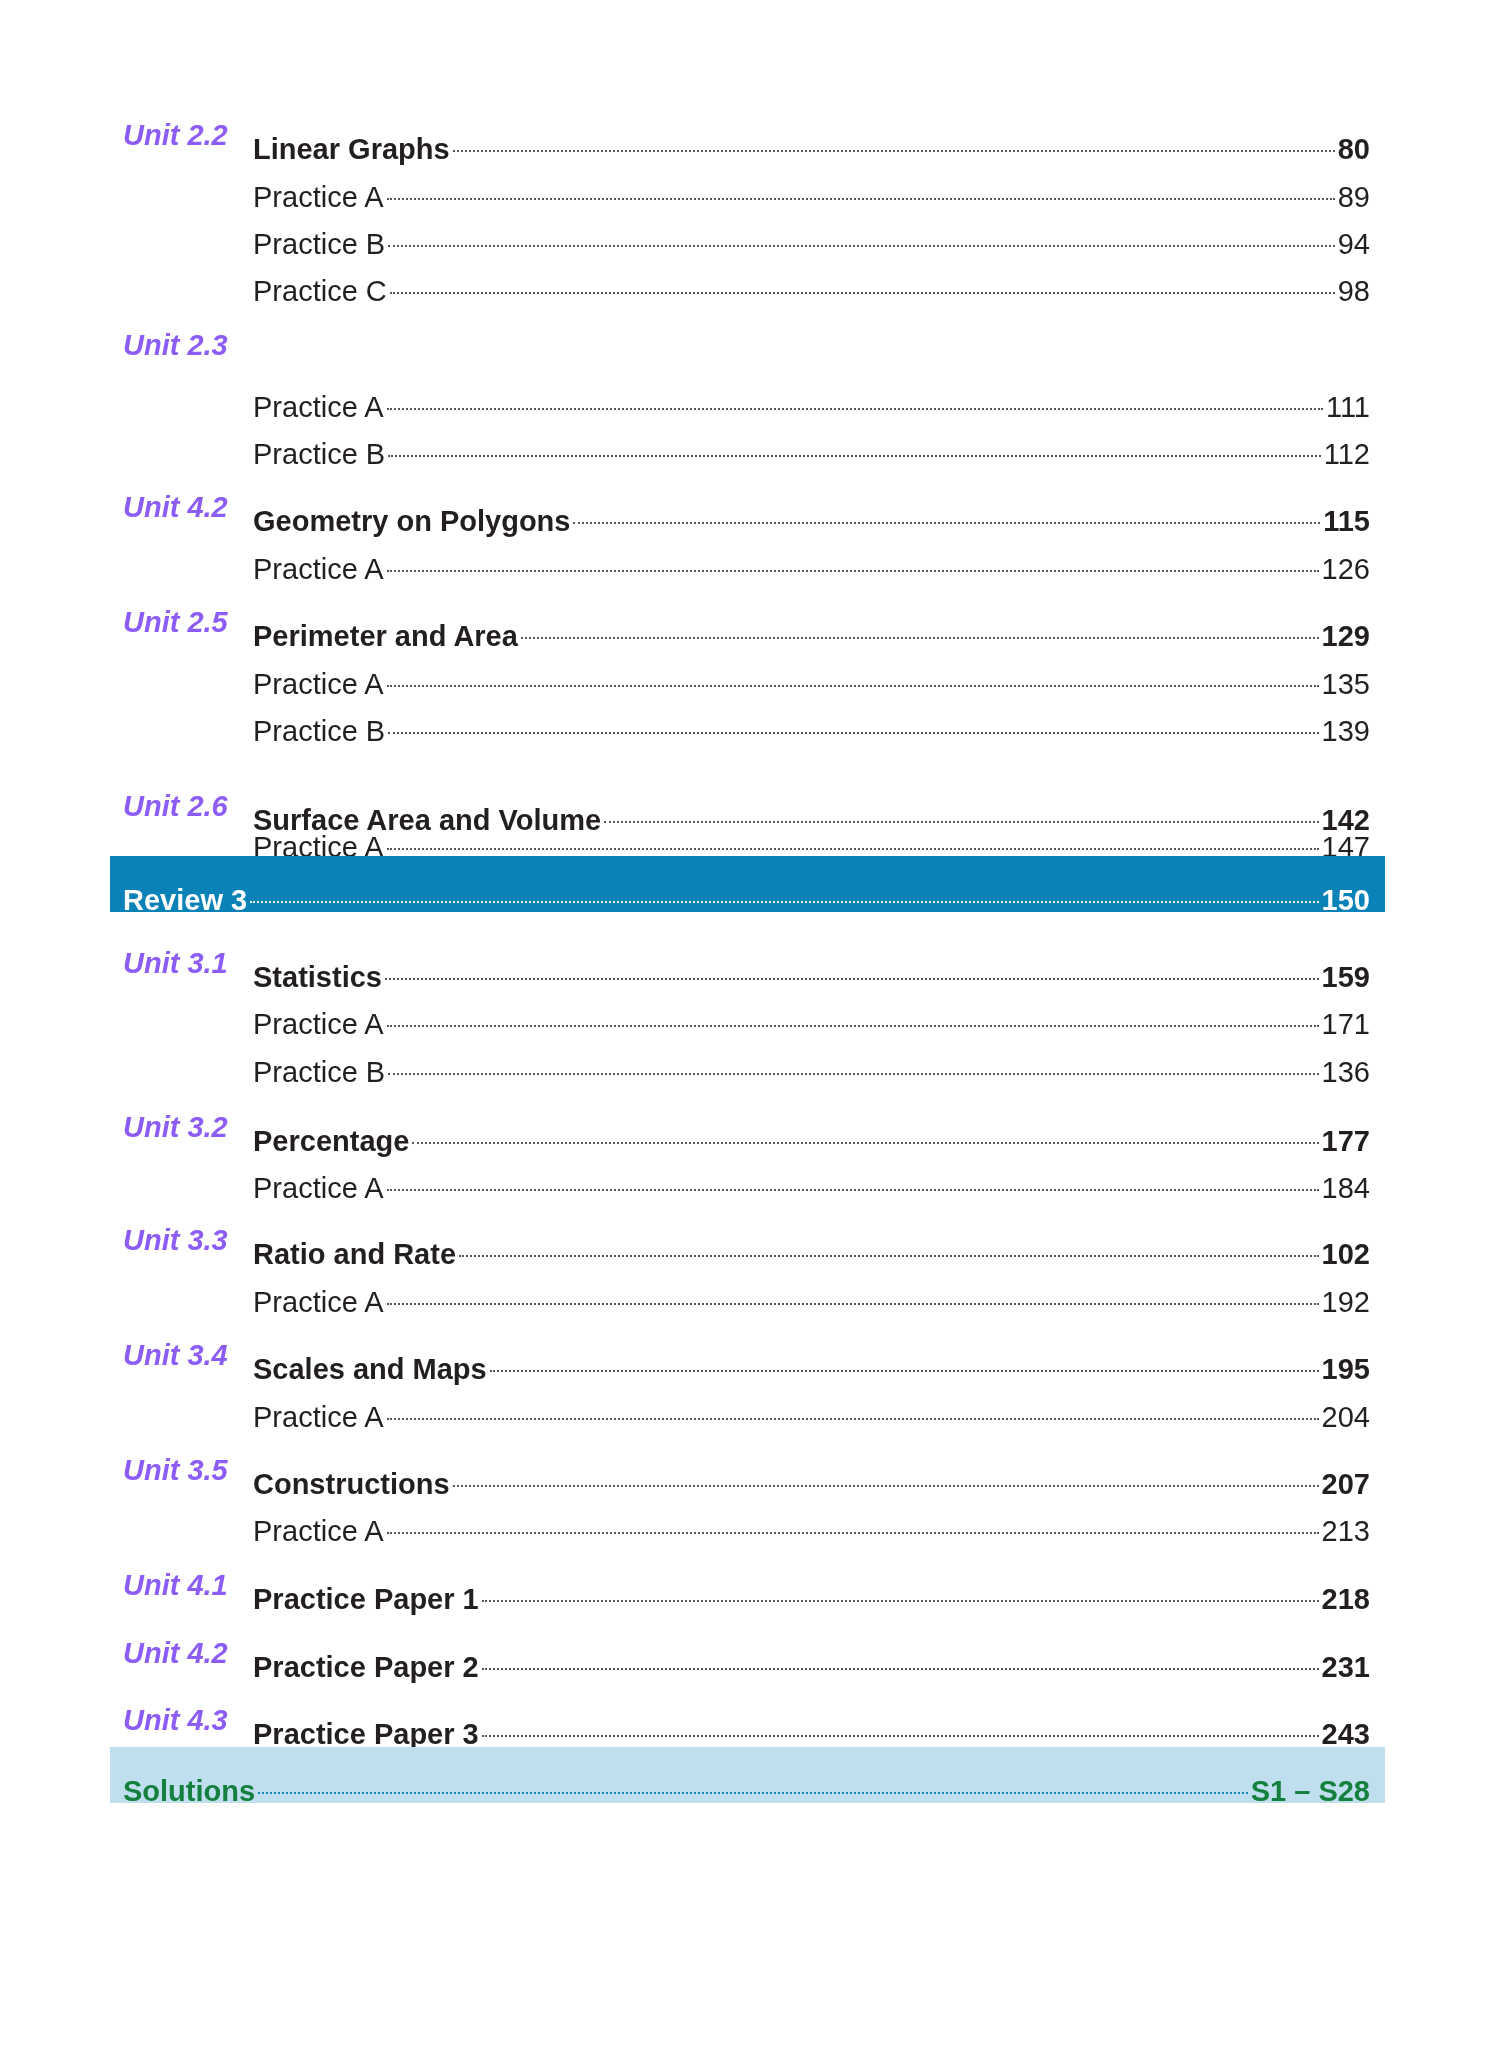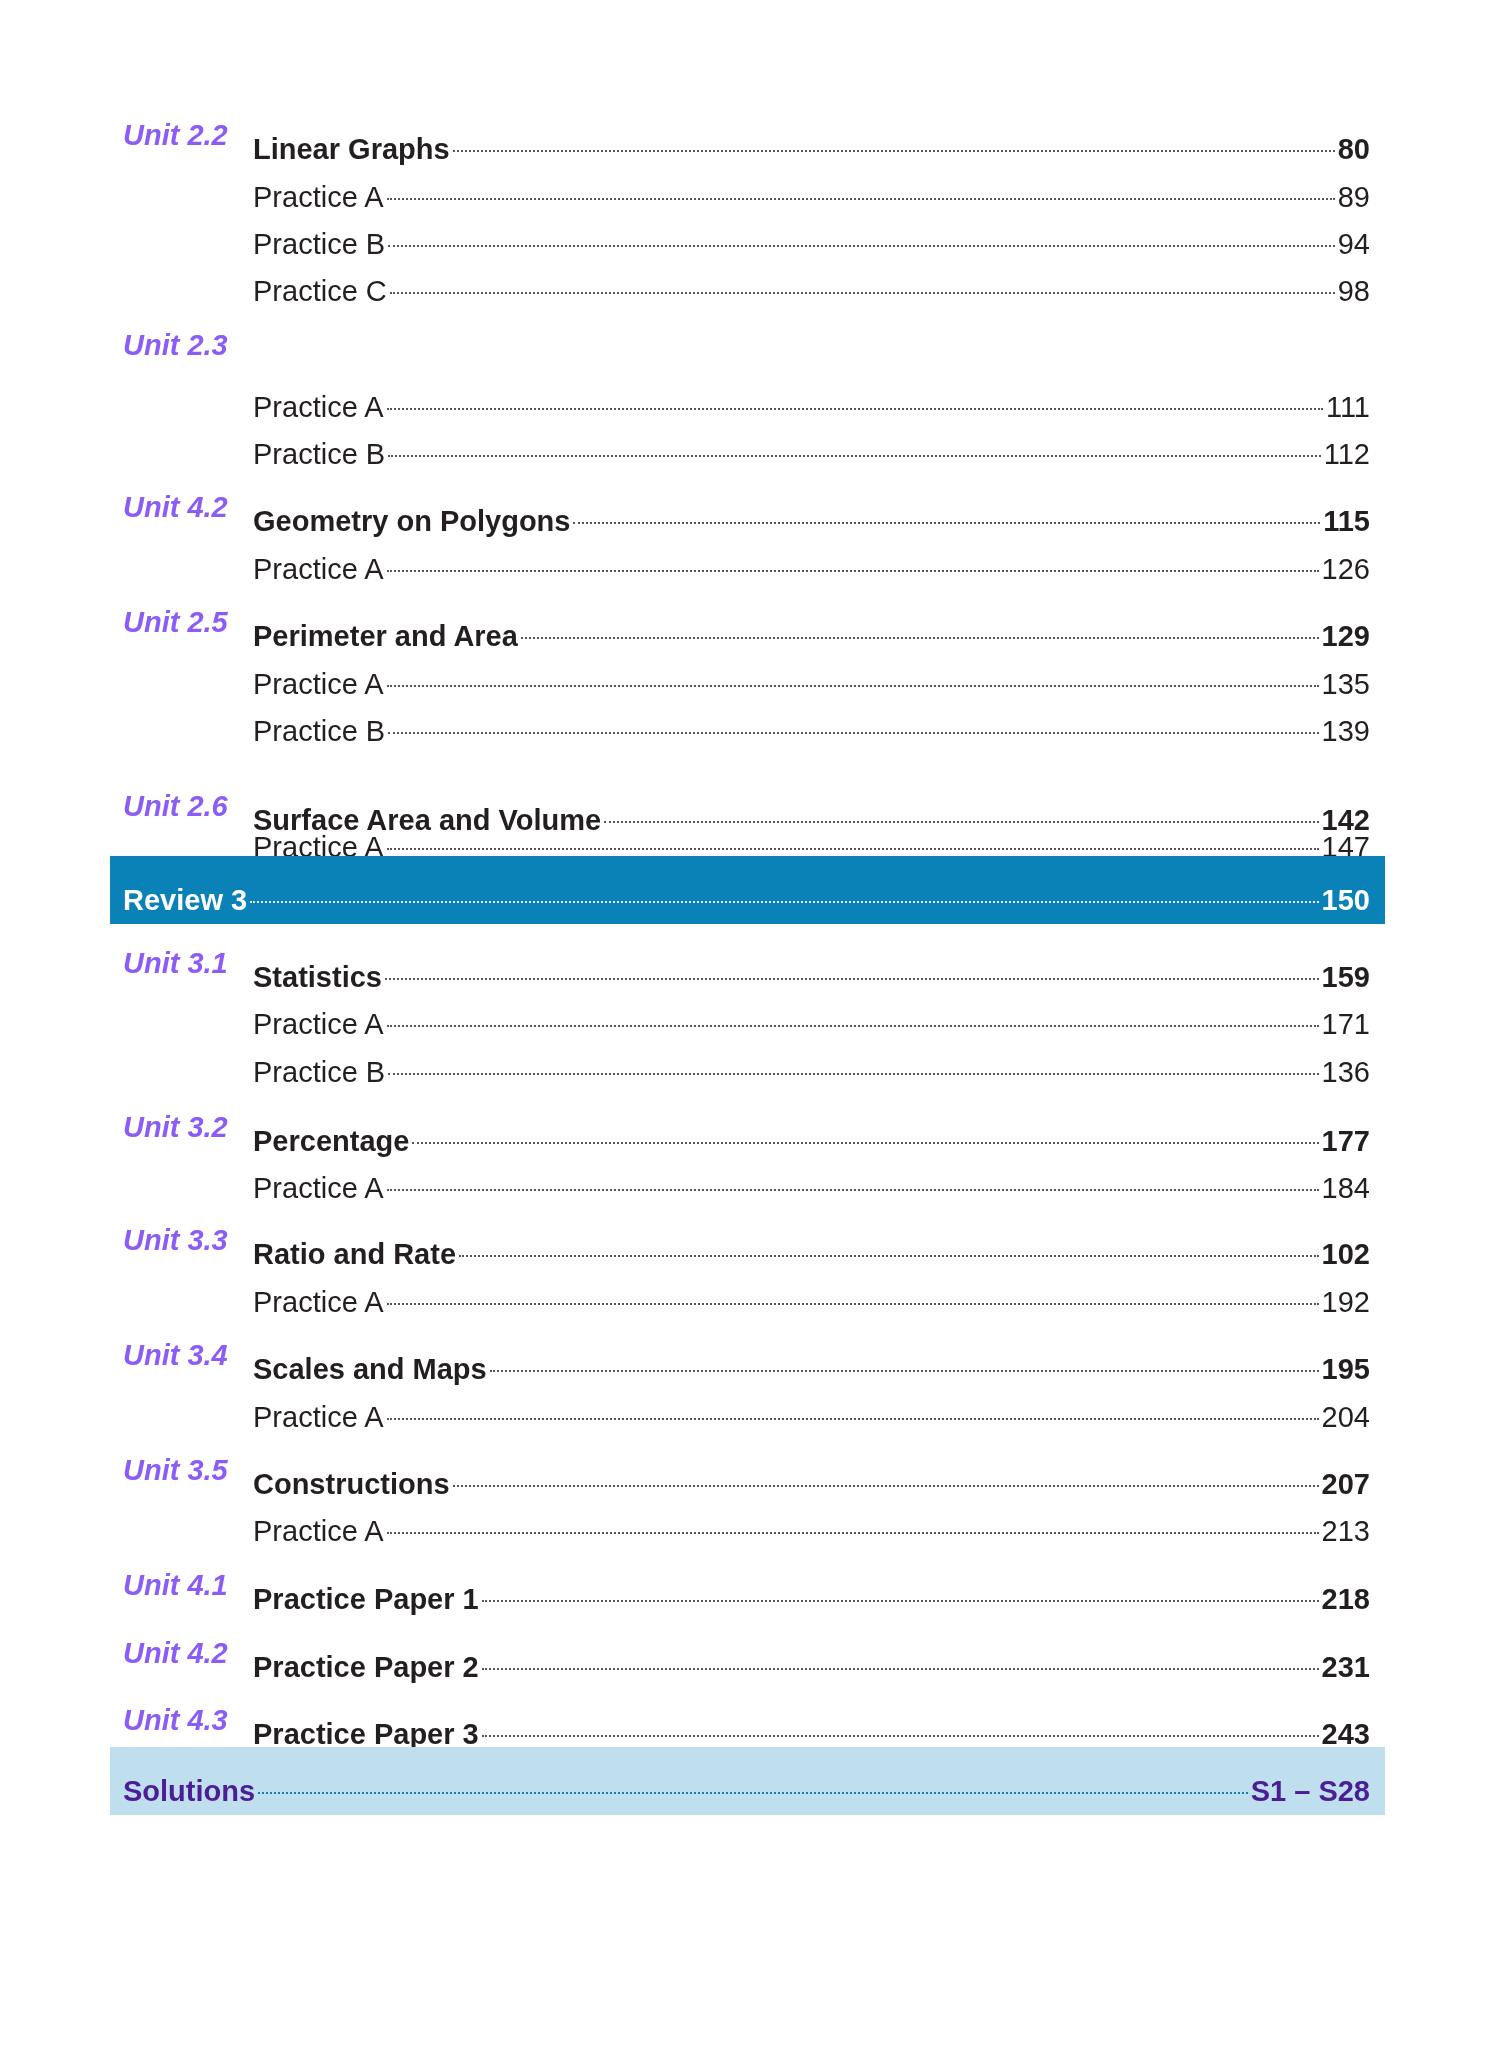--- a/index.html
+++ b/index.html
@@ -7,25 +7,25 @@
          font-family: "Liberation Sans", sans-serif; color: #231f20; }
   .row { position: absolute; left: 110px; width: 1275px; height: 44px;
          display: flex; align-items: center; font-size: 29px; line-height: 44px; }
   .unit { position: absolute; left: 13px; top: 0; color: #8b5cf6; font-weight: bold; white-space: nowrap; font-style: italic; }
   .entry { position: absolute; left: 143px; right: 15px; top: 0; display: flex; align-items: baseline; }
   .title { white-space: nowrap; }
   .title.main { font-weight: bold; }
   .dots { flex: 1; margin: 0 3px; border-bottom: 2px dotted #555; height: 0; transform: translateY(-7px); }
   .page { white-space: nowrap; text-align: right; margin-top: 14px; }
   .page.main { font-weight: bold; }
-  .band { position: absolute; left: 110px; width: 1275px; height: 68px; }
+  .band { position: absolute; left: 110px; width: 1275px; height: 56px; }
   .band .entry { left: 13px; right: 15px; top: 8px; font-size: 29px; line-height: 44px; font-weight: bold; }
   .band.review { background: #0a82b8; color: #ffffff; }
   .band.review .dots { border-bottom-color: #e6f4fb; }
-  .band.solutions { background: #bfdfee; color: #4c1d95; }
+  .band.solutions { background: #bfdfee; color: #15803d; }
   .band.solutions .dots { border-bottom-color: #1484b8; }
 </style>
 </head>
 <body>
 
 <div class="row" style="top:113px">
   <span class="unit">Unit 2.2</span>
   <div class="entry">
       <span class="title main">Linear Graphs</span>
       <span class="dots"></span>

